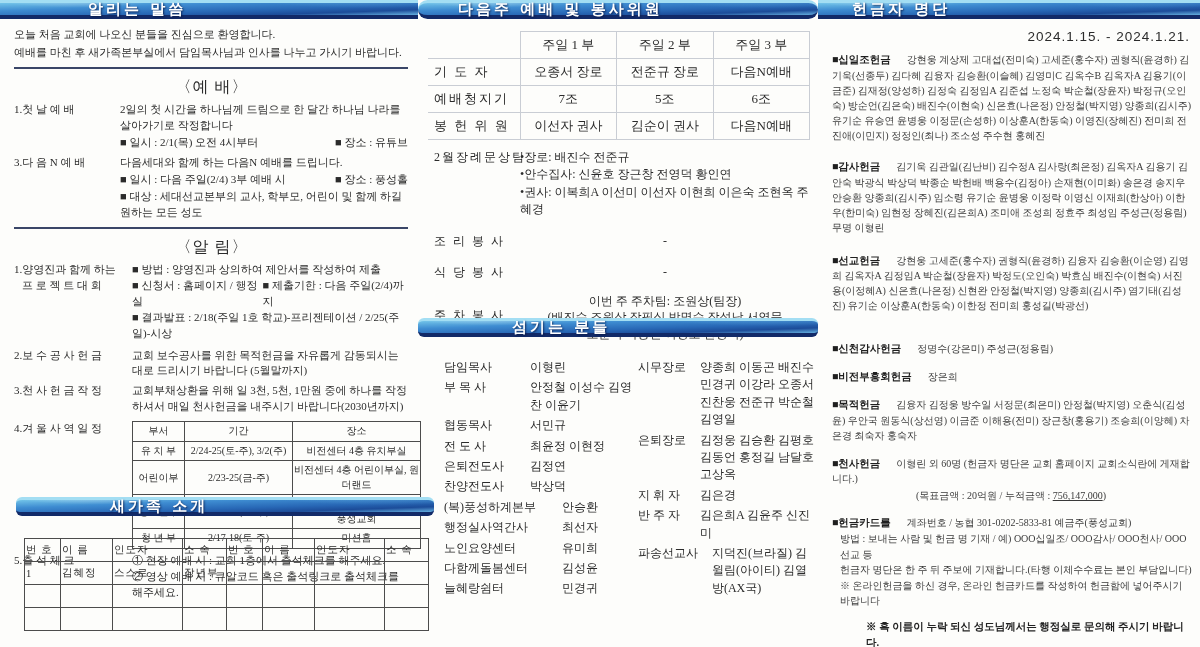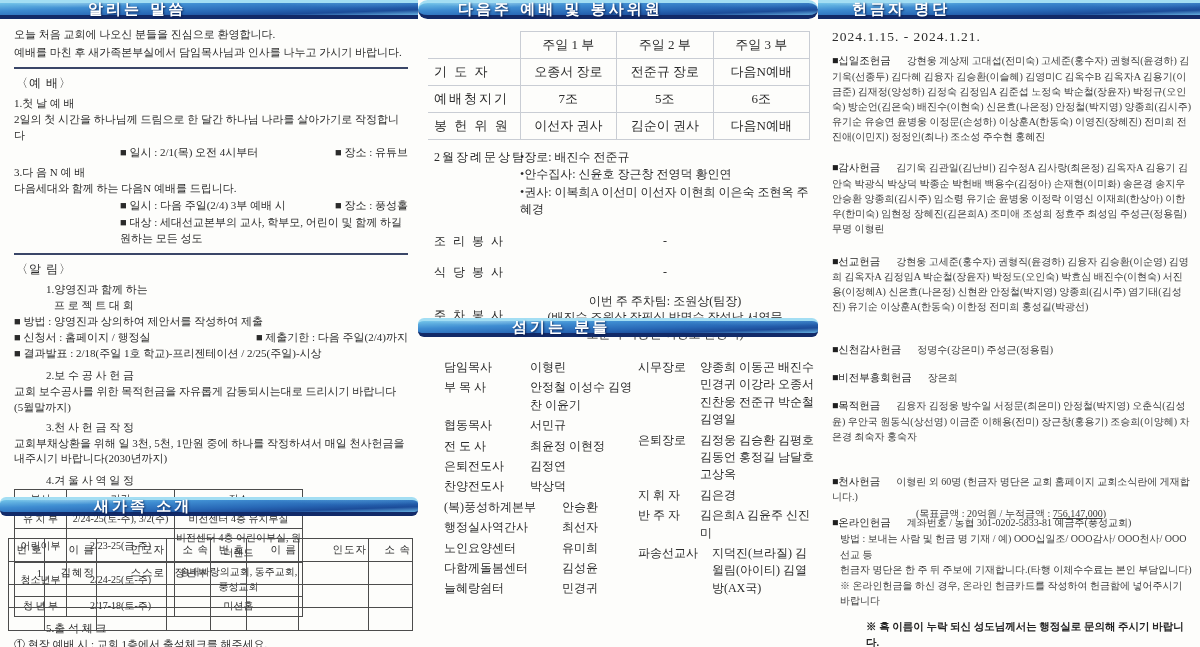--- a/index.html
+++ b/index.html
@@ -31,62 +31,62 @@
   }
   .pad-a { padding-left:88px; }
   .pad-b { padding-left:40px;border-radius:12px; }
   .pad-c { padding-left:94px;border-radius:6px; }
   .pad-d { padding-left:34px; }
 
   
   .lc-body { padding:8px 10px 0 14px; font-size:11px; line-height:1.45; }
   .welcome div { margin-bottom:2px; }
   .rule { border-top:2px solid #3a4668; margin:6px 0 6px 0; }
-  .sec-head { font-size:12px; letter-spacing:1px; margin:2px 0 4px 2px; }
-  .item { display:flex; margin-bottom:1px;flex-direction:column; }
+  .sec-head { font-size:16px; letter-spacing:1px; margin:2px 0 4px 2px;text-align:center; }
+  .item { display:flex; margin-bottom:1px; }
   .item-label { width:106px; flex-shrink:0; white-space:nowrap; }
   .item-desc { flex:1; }
   .bullet-row { display:flex; justify-content:space-between; padding-left:106px; margin-bottom:1px; }
   .bullet-full { padding-left:106px; margin-bottom:1px; }
-  .nt .item-label { width:118px;margin-left:32px; }
+  .nt .item-label { width:118px; }
   .n1-bullets { flex:1; }
   .spread { display:flex; justify-content:space-between; }
   .mb4 { margin-bottom:4px; } .mb6 { margin-bottom:6px; }
 
   table { border-collapse:collapse; }
   .winter { font-size:10px; width:288px; table-layout:fixed; }
   .winter th, .winter td { border:1px solid #4c4c4c; text-align:center; padding:2px 1px; font-weight:normal; }
   .winter col.c1 { width:52px; } .winter col.c2 { width:108px; } .winter col.c3 { width:128px; }
 
-  .newfam { position:absolute; left:0; top:497px; width:418px; }
+  .newfam { position:absolute; left:16px; top:497px; width:418px; }
   .nf-table { width:402px; margin:22px 0 0 8px; table-layout:fixed; font-size:10.5px; }
-  .nf-table th, .nf-table td { border:1px solid #4c4c4c; text-align:right; padding:0 1px; height:23px; font-weight:normal; letter-spacing:1px; }
+  .nf-table th, .nf-table td { border:1px solid #4c4c4c; text-align:left; padding:0 1px; height:23px; font-weight:normal; letter-spacing:1px; }
 
   
   .mc-body { padding:12px 8px 0 10px; font-size:12px; }
   .wt { width:100%; font-size:13px; table-layout:fixed; }
   .wt td, .wt th { border:1px solid #c9cdd4; padding:4px 2px; text-align:center; font-weight:normal; }
   .wt .lab { text-align:left; letter-spacing:2px; padding-left:6px; border-left:none; white-space:nowrap; }
   .wt col.lc { width:92px; }
   .svc-row { display:flex; margin-top:9px; }
   .svc-label { width:92px; flex-shrink:0; letter-spacing:2px; padding-left:6px; white-space:nowrap; }
   .svc-content { flex:1; line-height:1.45; }
   .svc-center { flex:1; text-align:center; line-height:1.4; }
   .servants { position:absolute; left:0; top:318px; width:400px; }
   .sv-wrap { display:flex; padding:22px 4px 0 26px; font-size:12px; }
   .sv-colL { width:196px; } .sv-colR { width:178px; }
   .sv-row { display:flex; margin-bottom:3px; }
   .sv-role { flex-shrink:0; white-space:nowrap; }
   .sv-colL .sv-role { width:86px; } .sv-colR .sv-role { width:62px; }
   .sv-names { flex:1; line-height:1.45; }
 
   
-  .date-range { text-align:left; font-size:13.5px; letter-spacing:1px; margin:10px 2px 8px 0; font-family:Liberation Serif, serif; }
+  .date-range { text-align:right; font-size:13.5px; letter-spacing:1px; margin:10px 2px 8px 0; font-family:Liberation Sans, sans-serif; }
   .don-block { font-size:10px; line-height:1.5; color:#3a3a3a; }
-  .don-label { font-weight:normal; color:#1f1f1f; margin-right:16px; font-size:10.5px; }
+  .don-label { font-weight:bold; color:#1f1f1f; margin-right:16px; font-size:10.5px; }
   .angel-line2 { padding-left:84px; margin-top:2px; }
   .underline { text-decoration:underline; }
   .online { position:absolute; left:14px; top:515px; width:360px; font-size:10px; line-height:1.55; color:#3a3a3a; }
   .online-body { padding-left:8px; }
   .donors-footer { margin-top:10px; padding-left:34px; font-weight:bold; font-size:10.5px; color:#222; }
 </style>
 </head>
 <body>
 
 <div class="page">
@@ -431,34 +431,34 @@
     </div>
 
     <div class="don-block" style="margin-bottom:12px">
       <span class="don-label">■신천감사헌금</span><span>정명수(강은미) 주성근(정용림)</span>
     </div>
 
     <div class="don-block" style="margin-bottom:12px">
       <span class="don-label">■비전부흥회헌금</span><span>장은희</span>
     </div>
 
-    <div class="don-block" style="margin-bottom:30px">
+    <div class="don-block" style="margin-bottom:13px">
       <span class="don-label">■목적헌금</span><span>김융자 김정웅 방수일 서정문(최은미) 안정철(박지영) 오춘식(김성윤) 우안국 원동식(상선영) 이금준 이해용(전미) 장근창(홍용기) 조승희(이양혜) 차은경 최숙자 홍숙자</span>
     </div>
 
     <div class="don-block">
       <span class="don-label">■천사헌금</span><span>이형린 외 60명 (헌금자 명단은 교회 홈페이지 교회소식란에 게재합니다.)</span>
       <div class="angel-line2">
         <span>(목표금액 : 20억원 /  누적금액 : </span><span class="underline">756,147,000</span><span>)</span>
       </div>
     </div>
 
     <div class="online">
       <div>
-        <span class="don-label">■온라인헌금</span><span>계좌번호 / 농협 301-0202-5833-81 예금주(풍성교회)</span>
+        <span class="don-label">■헌금카드를</span><span>계좌번호 / 농협 301-0202-5833-81 예금주(풍성교회)</span>
       </div>
       <div class="online-body">
         <div>방법 : 보내는 사람 및 헌금 명 기재  / 예) OOO십일조/ OOO감사/ OOO천사/ OOO선교 등</div>
         <div>헌금자 명단은 한 주 뒤 주보에 기재합니다.(타행 이체수수료는 본인 부담입니다)</div>
         <div>※ 온라인헌금을 하신 경우, 온라인 헌금카드를 작성하여 헌금함에 넣어주시기 바랍니다</div>
       </div>
       <div class="donors-footer">※ 혹 이름이 누락 되신 성도님께서는 행정실로 문의해 주시기 바랍니다.</div>
     </div>
   </section>
 

